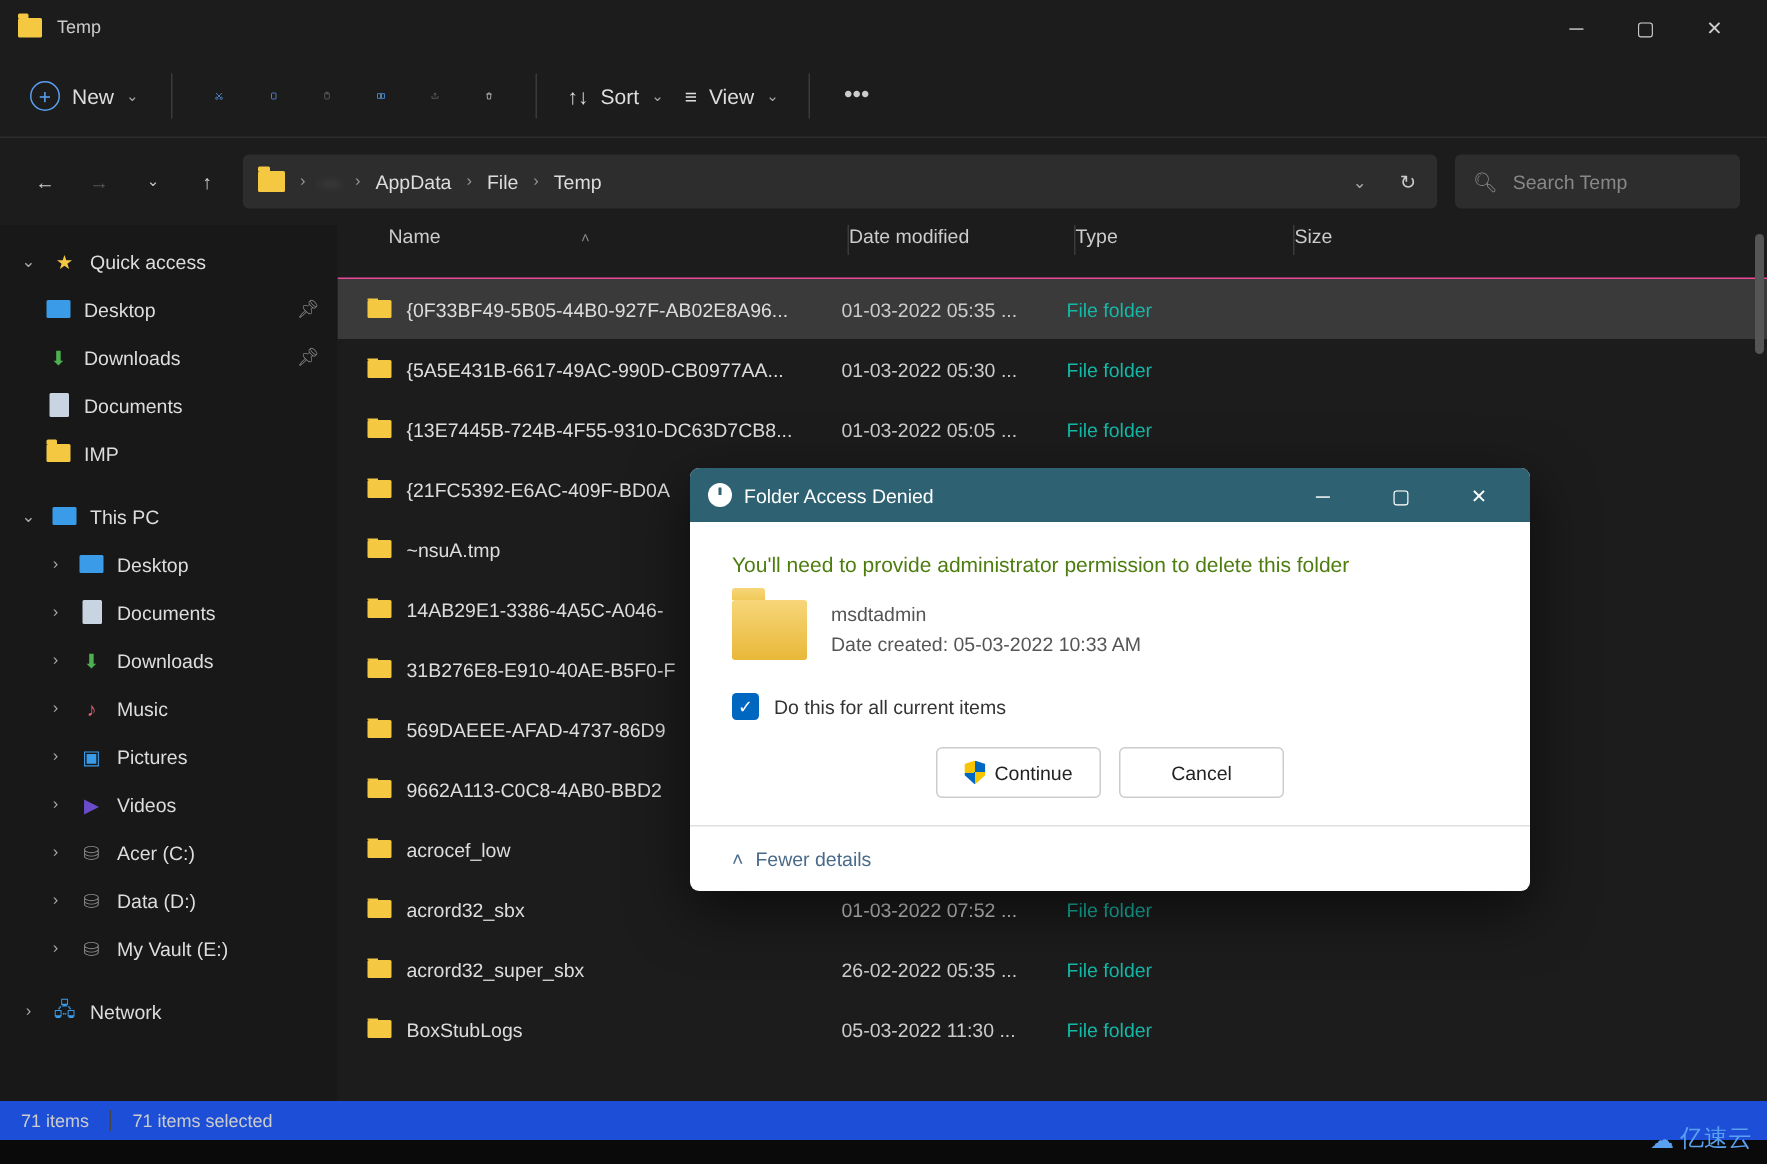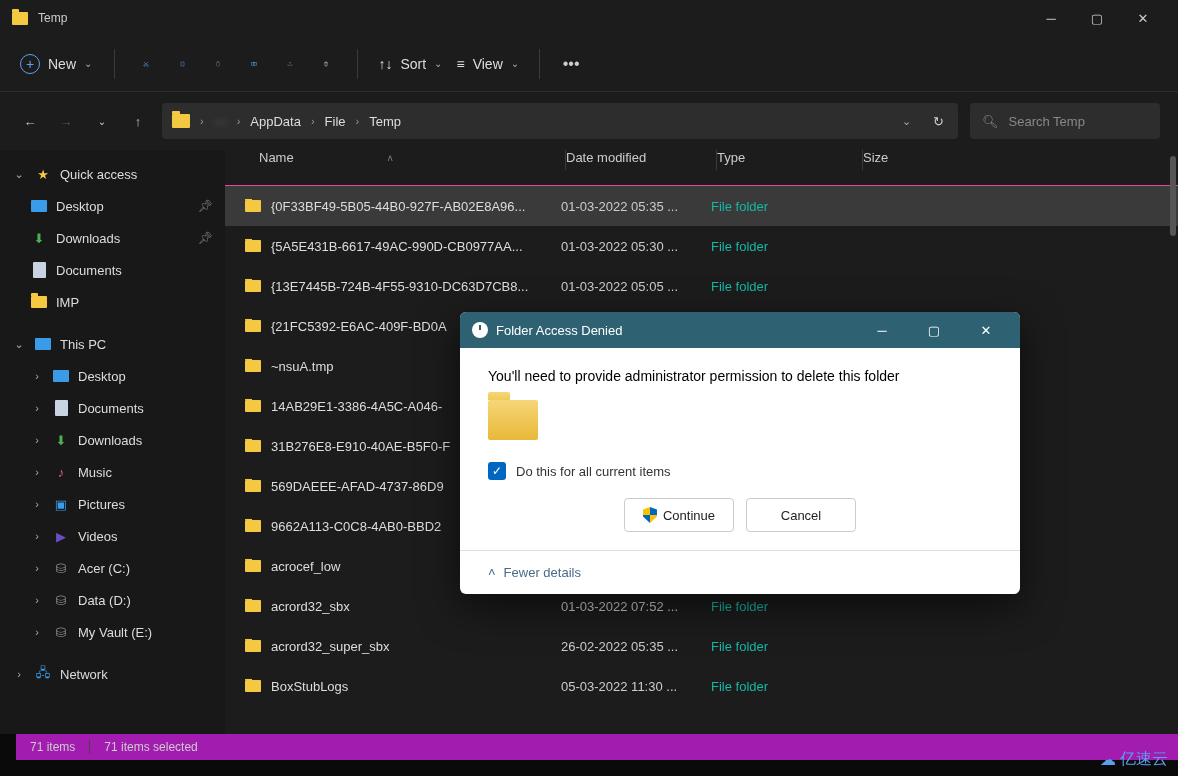--- a/index.html
+++ b/index.html
@@ -47,30 +47,30 @@
 .col-date { width: 150px; }
 .col-type { width: 145px; }
 .col-size { width: 80px; }
 .col-sep { width: 1px; height: 20px; background: #3a3a3a; }
 .row { display: flex; height: 40px; align-items: center; padding-left: 16px; color: #ddd; font-size: 13px; }
 .row.sel { background: #3a3a3a; }
 .row .name { width: 320px; display: flex; align-items: center; gap: 10px; padding-left: 4px; white-space: nowrap; overflow: hidden; text-overflow: ellipsis; }
 .row .date { width: 150px; color: #ccc; }
 .row .type { width: 145px; color: #14b8a6; }
 .scrollbar { position: absolute; right: 2px; top: 6px; width: 6px; height: 80px; background: #555; border-radius: 3px; }
-.statusbar { height: 26px; display: flex; align-items: center; padding: 0 14px; gap: 14px; color: #ccc; font-size: 12px; background: #a21caf; margin-left: 16px; }
+.statusbar { height: 26px; display: flex; align-items: center; padding: 0 14px; gap: 14px; color: #ccc; font-size: 12px; background: #1d4ed8; }
 .statusbar .sep { width: 1px; height: 14px; background: #444; }
 .dialog { position: absolute; left: 460px; top: 312px; width: 560px; background: #fff; border-radius: 6px; box-shadow: 0 12px 40px rgba(0,0,0,0.6); overflow: hidden; color: #222; }
 .dlg-title { height: 36px; background: #2e6171; display: flex; align-items: center; padding: 0 12px; color: #fff; font-size: 13px; gap: 8px; }
 .dlg-title .spacer { flex: 1; }
 .dlg-winbtn { width: 44px; height: 36px; display: flex; align-items: center; justify-content: center; color: #fff; }
 .clock-ico { width: 16px; height: 16px; border-radius: 50%; background: #fff; position: relative; }
 .clock-ico::after { content:""; position:absolute; top:3px; left:7px; width:1.5px; height:5px; background:#2e6171; transform-origin: bottom; }
 .dlg-body { padding: 20px 28px 18px; }
-.dlg-msg { font-size: 14px; color: #000000; margin-bottom: 16px; }
+.dlg-msg { font-size: 14px; color: #4d7c0f; margin-bottom: 16px; }
 .dlg-item { display: flex; gap: 16px; margin-bottom: 22px; }
 .big-folder { width: 50px; height: 40px; background: linear-gradient(#f7d679, #e8b838); border-radius: 2px; position: relative; }
 .big-folder::before { content:""; position:absolute; top:-8px; left:0; width:22px; height:8px; background:linear-gradient(#f7d679,#f0c958); border-radius:2px 2px 0 0; }
 .dlg-item-txt { font-size: 13px; color: #555; line-height: 1.5; }
 .dlg-check { display: flex; align-items: center; gap: 10px; margin-bottom: 18px; font-size: 13px; color: #333; }
 .checkbox { width: 18px; height: 18px; background: #0067c0; border-radius: 3px; display: flex; align-items: center; justify-content: center; color: #fff; font-size: 12px; }
 .dlg-buttons { display: flex; gap: 12px; justify-content: center; }
 .dlg-btn { min-width: 110px; height: 34px; border: 1px solid #ccc; border-radius: 4px; background: #fff; display: flex; align-items: center; justify-content: center; font-size: 13px; color: #222; gap: 6px; }
 .shield { width: 14px; height: 16px; background: conic-gradient(#0067c0 0 25%, #f7c400 25% 50%, #0067c0 50% 75%, #f7c400 75%); clip-path: polygon(50% 0, 100% 15%, 100% 60%, 50% 100%, 0 60%, 0 15%); }
 .dlg-footer { border-top: 1px solid #e0e0e0; padding: 14px 28px; display: flex; align-items: center; gap: 8px; color: #4a6a8a; font-size: 13px; }
@@ -400,20 +400,24 @@
     <span>Folder Access Denied</span>
     <span class="spacer"></span>
     <div class="dlg-winbtn">─</div>
     <div class="dlg-winbtn">▢</div>
     <div class="dlg-winbtn">✕</div>
   </div>
   <div class="dlg-body">
     <div class="dlg-msg">You'll need to provide administrator permission to delete this folder</div>
     <div class="dlg-item">
       <div class="big-folder"></div>
+      <div class="dlg-item-txt">
+        <div>msdtadmin</div>
+        <div>Date created: 05-03-2022 10:33 AM</div>
+      </div>
     </div>
     <div class="dlg-check">
       <span class="checkbox">✓</span>
       <span>Do this for all current items</span>
     </div>
     <div class="dlg-buttons">
       <div class="dlg-btn">
         <span class="shield"></span>
         <span>Continue</span>
       </div>

